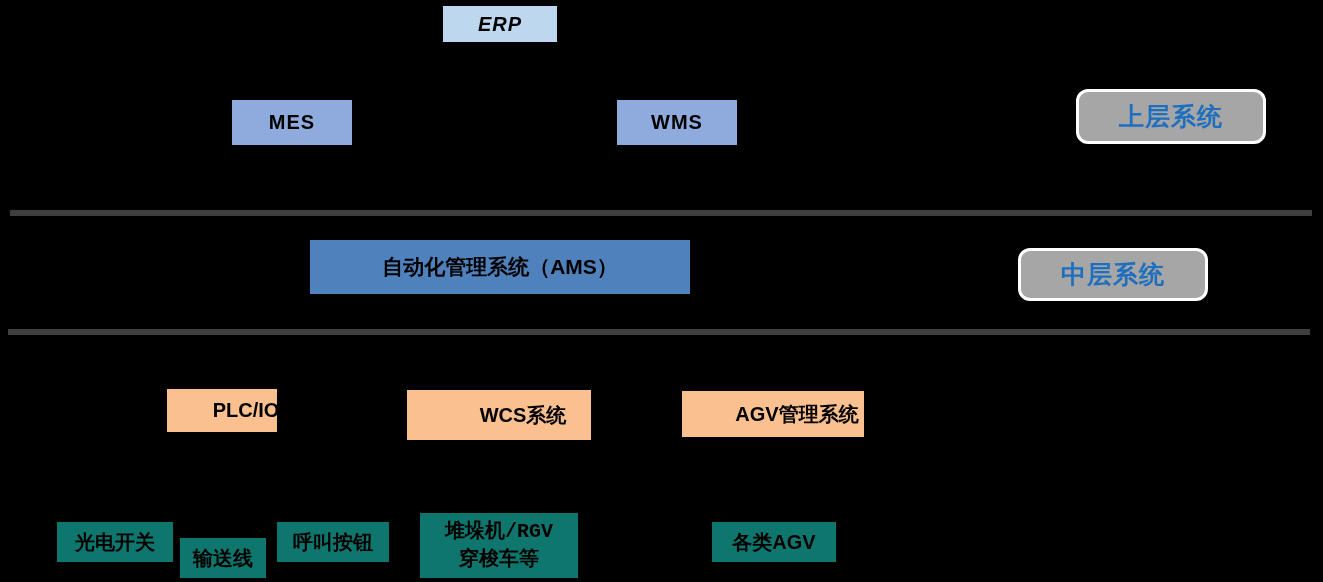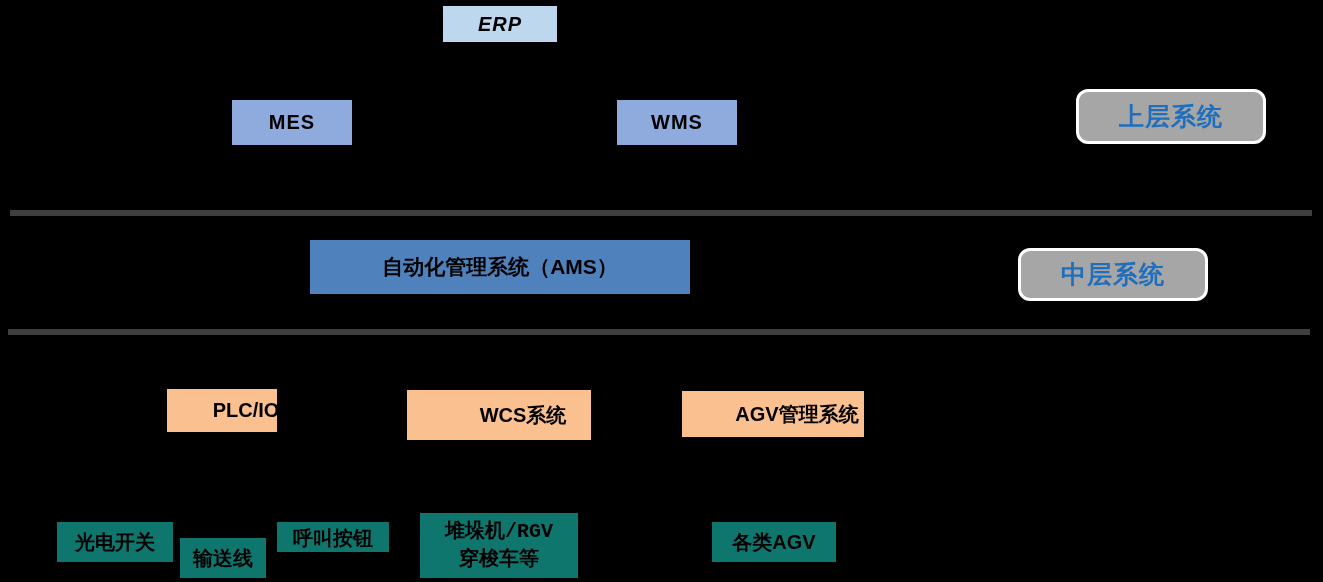--- a/index.html
+++ b/index.html
@@ -77,21 +77,21 @@
   }
   .label-upper  { left: 1076px; top: 89px;  width: 190px; height: 55px; }
   .label-middle { left: 1018px; top: 248px; width: 190px; height: 53px; }
   .label-exec   { left: 1018px; top: 441px; width: 190px; height: 53px; }
   .device-box {
     background: #0f766e;
     font-size: 20px;
   }
   .dev-photo    { left: 57px;  top: 522px; width: 116px; height: 40px; }
   .dev-conveyor { left: 180px; top: 522px; width: 86px;  height: 40px; margin-top: 16px; }
-  .dev-call     { left: 277px; top: 522px; width: 112px; height: 30px; align-items: flex-end; }
+  .dev-call     { left: 277px; top: 522px; width: 112px; height: 40px; }
   .dev-stacker  { left: 420px; top: 513px; width: 158px; height: 65px; flex-direction: column; line-height: 1.4; font-family: Liberation Mono, monospace; }
   .dev-agv      { left: 712px; top: 522px; width: 124px; height: 40px; }
 </style>
 </head>
 <body>
 
 <div id="canvas">
 
   <div class="box erp-box">
     <span>ERP</span>

